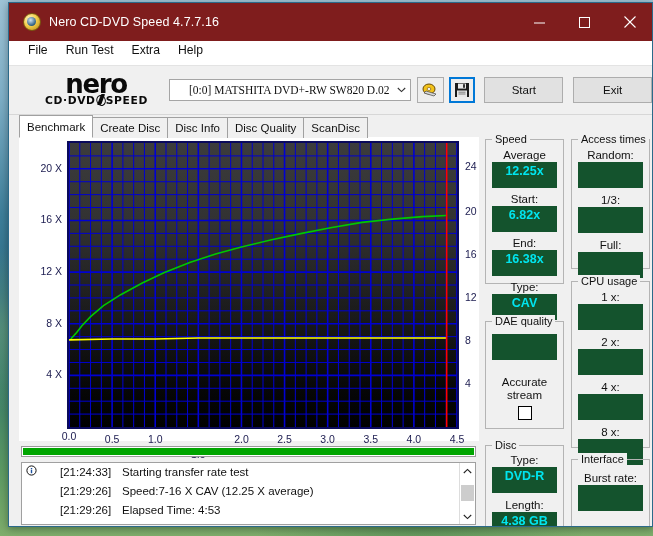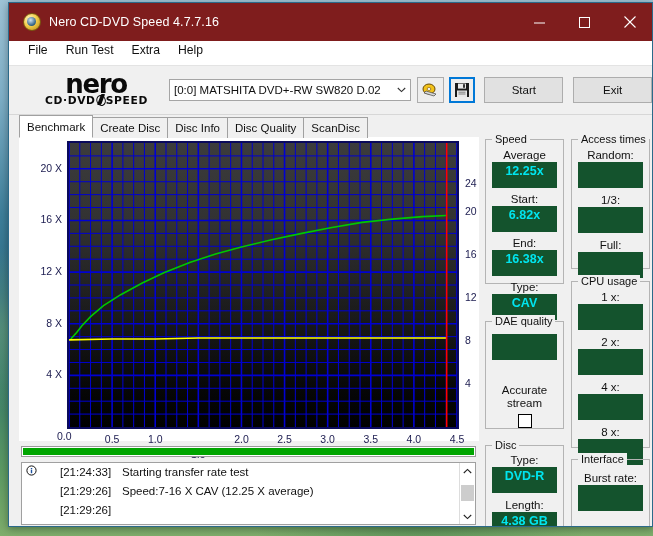--- a/index.html
+++ b/index.html
@@ -89,21 +89,21 @@
   }
   .nero-logo .slash:after{
     content:"";position:absolute;left:-1px;top:1px;width:8px;height:9px;
     border:1.5px solid #0a0a0a;border-radius:50%/50%;
     transform:rotate(-20deg) scale(.92,1);
   }
   #drivesel{
     height:22px;width:246px;background:#fff;border:1px solid #a5a5a5;
     display:flex;align-items:center;position:relative;box-sizing:border-box;
   }
-  #drivesel .dtext{font-size:11.5px;color:#111;padding-left:4px;white-space:nowrap;}
+  #drivesel .dtext{font-size:11.5px;color:#111;padding-left:19px;white-space:nowrap;font-family:Liberation Serif, serif;}
   #drivesel .arrowbox{
     position:absolute;right:0;top:0;bottom:0;width:17px;
     display:flex;align-items:center;justify-content:center;background:#fff;
   }
   .tbtn{
     height:26px;border:1px solid #adadad;background:#e1e1e1;
     display:flex;align-items:center;justify-content:center;box-sizing:border-box;
     font-size:11.5px;color:#111;
   }
   #btn-eject{width:27px;margin-left:6px;background:#ededed;}
@@ -359,24 +359,24 @@
           <div class="ylab left" style="left: 0px; width: 42px; top: 127.091px;">12 X</div>
           <div class="ylab left" style="left: 0px; width: 42px; top: 75.4545px;">16 X</div>
           <div class="ylab left" style="left: 0px; width: 42px; top: 23.8182px;">20 X</div>
         </div>
       <div id="yticks-right">
           <div class="ylab" style="left: 445px; top: 238.97px;">4</div>
           <div class="ylab" style="left: 445px; top: 195.939px;">8</div>
           <div class="ylab" style="left: 445px; top: 152.909px;">12</div>
           <div class="ylab" style="left: 445px; top: 109.879px;">16</div>
           <div class="ylab" style="left: 445px; top: 66.8485px;">20</div>
-          <div class="ylab" style="left: 445px; top: 39px; text-align: center;">24</div>
+          <div class="ylab" style="left: 445px; top: 22px; text-align: center;">24</div>
         </div>
       <div id="xticks">
-          <div class="xlab" style="left: 37px; top: 292px; width: 24px; ">0.0</div>
+          <div class="xlab" style="left: 37px; top: 292px; width: 24px; text-align: center;">0.0</div>
           <div class="xlab" style="left: 80.1111px; top: 295px; width: 24px; text-align: center;">0.5</div>
           <div class="xlab" style="left: 123.222px; top: 295px; width: 24px; text-align: center;">1.0</div>
           <div class="xlab" style="left: 166.333px; top: 295px; width: 24px; text-align: center; margin-top: 15px;">1.5</div>
           <div class="xlab" style="left: 209.444px; top: 295px; width: 24px; text-align: center;">2.0</div>
           <div class="xlab" style="left: 252.556px; top: 295px; width: 24px; text-align: center;">2.5</div>
           <div class="xlab" style="left: 295.667px; top: 295px; width: 24px; text-align: center;">3.0</div>
           <div class="xlab" style="left: 338.778px; top: 295px; width: 24px; text-align: center;">3.5</div>
           <div class="xlab" style="left: 381.889px; top: 295px; width: 24px; text-align: center;">4.0</div>
           <div class="xlab" style="left: 425px; top: 295px; width: 24px; text-align: center;">4.5</div>
         </div>
@@ -395,21 +395,21 @@
           <div class="fld-val">16.38x</div>
           <div class="fld-label" style="margin-top:5px">Type:</div>
           <div class="fld-val">CAV</div>
         </div>
       </div>
 
       <div class="gbox" style="left:0px;top:186px;width:79px;height:108px;">
         <div class="legend">DAE quality</div>
         <div style="padding:12px 6px 0 6px;">
           <div class="fld-val empty"></div>
-          <div class="fld-label" style="margin-top:24px">Accurate</div>
+          <div class="fld-label" style="margin-top:16px">Accurate</div>
           <div class="fld-label">stream</div>
           <div style="display:flex;justify-content:center;margin-top:4px;">
             <div style="width:12px;height:12px;border:1px solid #000;background:#fff;"></div>
           </div>
         </div>
       </div>
 
       <div class="gbox" style="left:0px;top:310px;width:79px;height:84px;">
         <div class="legend">Disc</div>
         <div style="padding:8px 6px 0 6px;">
@@ -473,20 +473,21 @@
         <span>Starting transfer rate test</span>
       </div>
       <div class="logline">
         <span class="ic"></span>
         <span class="ts">[21:29:26]</span>
         <span>Speed:7-16 X CAV (12.25 X average)</span>
       </div>
       <div class="logline">
         <span class="ic"></span>
         <span class="ts">[21:29:26]</span>
+        <span>Elapsed Time:  4:53</span>
       </div>
       <div id="logscroll">
         <div class="sarrow">
           <svg width="9" height="6" viewBox="0 0 9 6">
               <polyline points="0.8,5 4.5,1.4 8.2,5" fill="none" stroke="#222" stroke-width="1.1"></polyline>
             </svg>
         </div>
         <div class="sthumb"></div>
         <div class="sarrow" style="position:absolute;bottom:0;left:0;right:0;">
           <svg width="9" height="6" viewBox="0 0 9 6">

